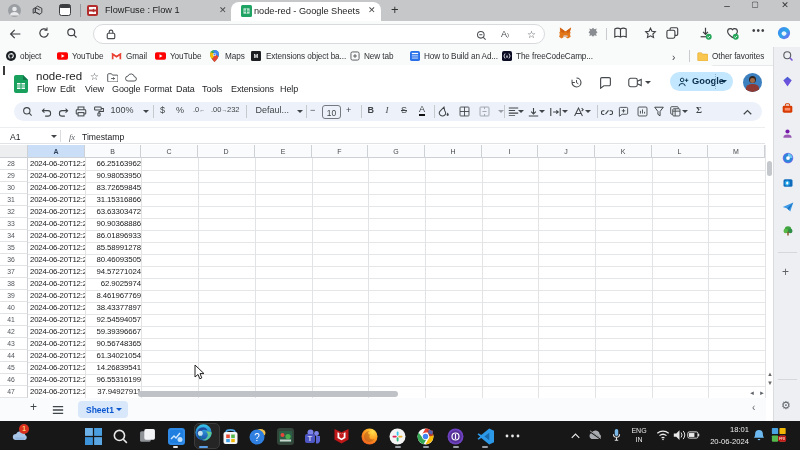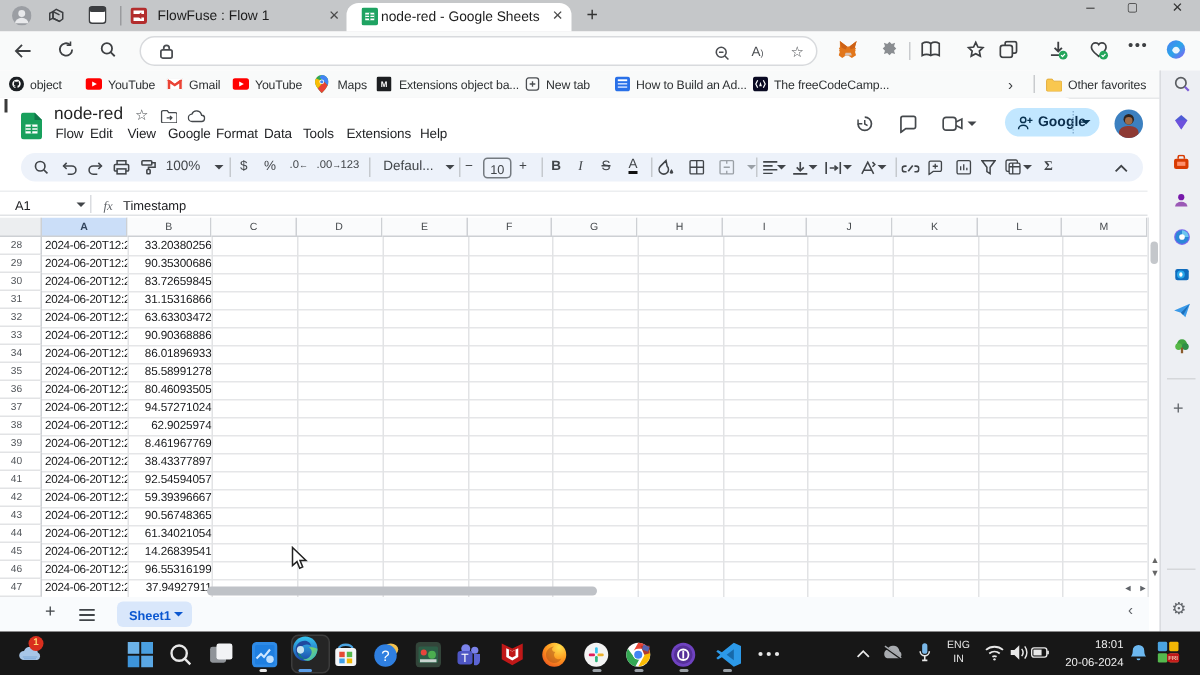--- a/index.html
+++ b/index.html
@@ -327,21 +327,21 @@
         <path d="M11 3.5h3v4H8v2"></path>
         <rect x="6.5" y="9.5" width="3" height="4" rx="0.8"></rect>
       </svg>
     <div class="tbt" style="left:96.5px">100%</div>
     <div class="car" style="left:129px;top:8px"></div>
     <div class="tsep" style="left:138.5px"></div>
     <div class="tbt" style="left:146px">$</div>
     <div class="tbt" style="left:162px">%</div>
     <div class="tbt" style="left:179px;font-size:7.5px">.0<span style="font-size:6px">←</span></div>
     <div class="tbt" style="left:197px;font-size:7.5px">.00<span style="font-size:6px">→</span></div>
-    <div class="tbt" style="left:213px;font-size:7.5px">123</div>
+    <div class="tbt" style="left:213px;font-size:7.5px">232</div>
     <div class="tsep" style="left:232px"></div>
     <div class="tbt" style="left:241.5px">Defaul...</div>
     <div class="car" style="left:283px;top:8px"></div>
     <div class="tsep" style="left:291.5px"></div>
     <div class="tbt" style="left:296px">−</div>
     <div class="ic" style="left:308px;top:2.5px;width:19px;height:14px;border:1px solid #747a80;border-radius:3px;font-size:8.5px;color:#414549;text-align:center;line-height:14px">10</div>
     <div class="tbt" style="left:332px">+</div>
     <div class="tsep" style="left:346.5px"></div>
     <div class="tbt" style="left:353.5px;font-weight:700">B</div>
     <div class="tbt" style="left:371.5px;font-style:italic;font-family:'Liberation Serif',serif">I</div>
@@ -424,25 +424,25 @@
       <div class="hcell" style="left:312px;width:56px;background:#fafbfc;color:#45494d;font-weight:400">F</div>
       <div class="hcell" style="left:368px;width:57px;background:#fafbfc;color:#45494d;font-weight:400">G</div>
       <div class="hcell" style="left:425px;width:57px;background:#fafbfc;color:#45494d;font-weight:400">H</div>
       <div class="hcell" style="left:482px;width:56px;background:#fafbfc;color:#45494d;font-weight:400">I</div>
       <div class="hcell" style="left:538px;width:57px;background:#fafbfc;color:#45494d;font-weight:400">J</div>
       <div class="hcell" style="left:595px;width:57px;background:#fafbfc;color:#45494d;font-weight:400">K</div>
       <div class="hcell" style="left:652px;width:56px;background:#fafbfc;color:#45494d;font-weight:400">L</div>
       <div class="hcell" style="left:708px;width:57px;background:#fafbfc;color:#45494d;font-weight:400">M</div>
       <div class="rnum" style="top:13px">28</div>
       <div class="cA" style="top:13px">2024-06-20T12:2</div>
-      <div class="cB" style="top:13px">33.20380256</div>
+      <div class="cB" style="top:13px">66.25163962</div>
       <div class="gl-h" style="top:25px"></div>
       <div class="rnum" style="top:25px">29</div>
       <div class="cA" style="top:25px">2024-06-20T12:2</div>
-      <div class="cB" style="top:25px">90.35300686</div>
+      <div class="cB" style="top:25px">90.98053950</div>
       <div class="gl-h" style="top:37px"></div>
       <div class="rnum" style="top:37px">30</div>
       <div class="cA" style="top:37px">2024-06-20T12:2</div>
       <div class="cB" style="top:37px">83.72659845</div>
       <div class="gl-h" style="top:49px"></div>
       <div class="rnum" style="top:49px">31</div>
       <div class="cA" style="top:49px">2024-06-20T12:2</div>
       <div class="cB" style="top:49px">31.15316866</div>
       <div class="gl-h" style="top:61px"></div>
       <div class="rnum" style="top:61px">32</div>

